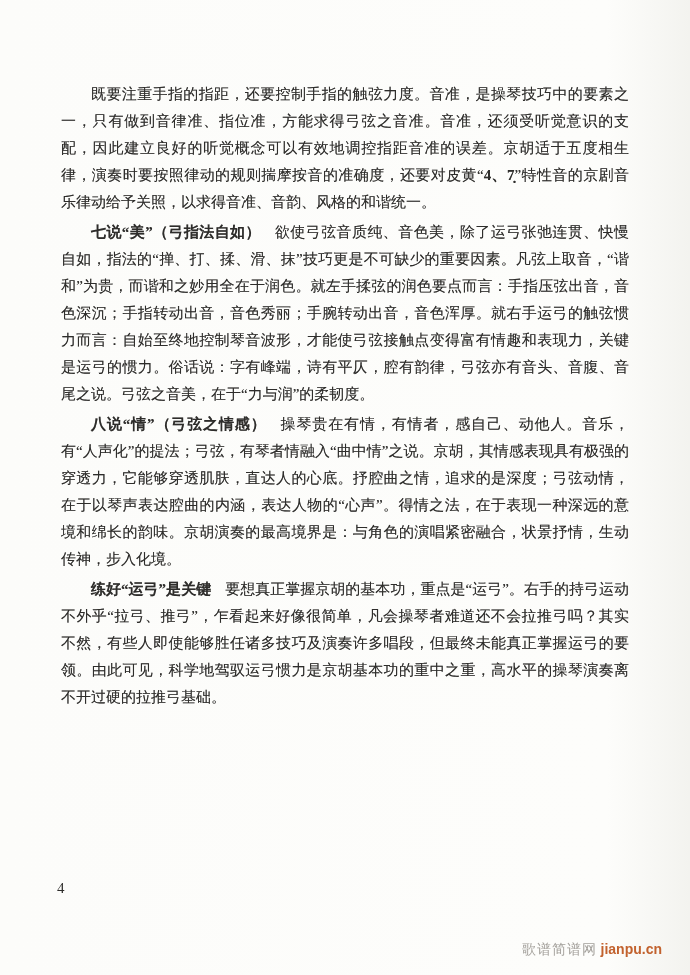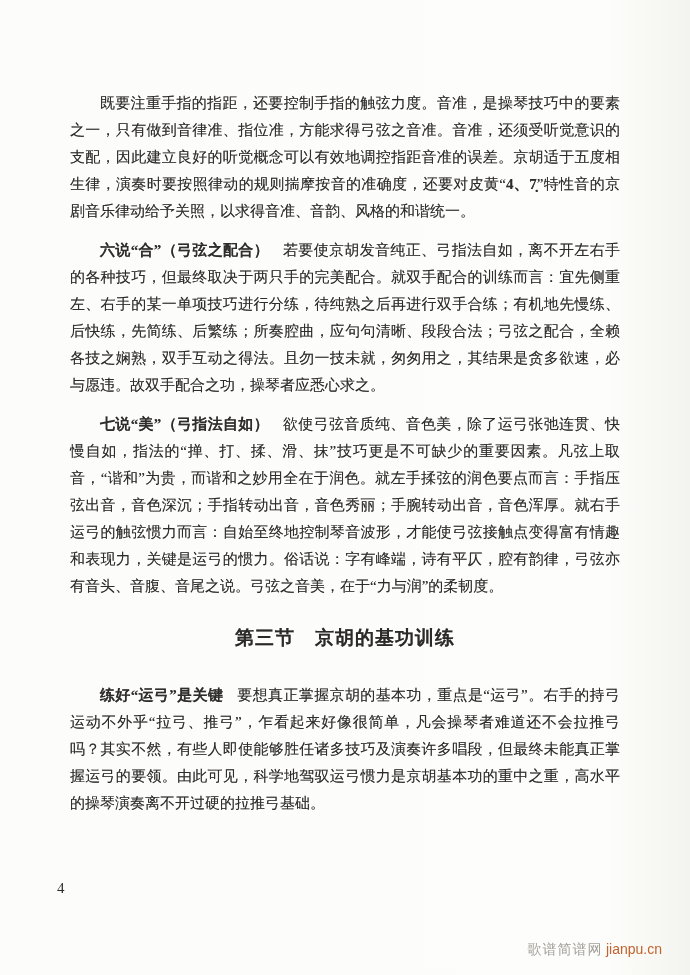--- a/index.html
+++ b/index.html
@@ -13,21 +13,21 @@
     position: relative;
     width: 690px; height: 975px;
     background: linear-gradient(90deg, #fcfcfa 0%, #fdfdfb 88%, #f3f3ef 100%);
     overflow: hidden;
   }
   .content {
     position: absolute;
     left: 58px; top: 78px; width: 574px;
   }
   .para {
-    margin: 12px;
+    margin: 3px;
     font-size: 15px;
     line-height: 27px;
     text-align: justify;
     text-justify: inter-ideograph;
     text-indent: 2em;
     color: #2e2d2b;
     text-shadow: 0 0 0.4px rgba(70,70,70,0.55);
   }
   .lead { font-weight: bold; padding-right: 14px; }
   .bold-notes { font-weight: bold; }
@@ -49,38 +49,37 @@
     color: #2e2d2b;
   }
   .watermark {
     position: absolute;
     right: 28px; top: 941px;
     font-size: 14px;
     white-space: nowrap;
   }
   .wm-site { color: #a3a09b; letter-spacing: 1px; }
   .wm-url {
-    font-weight: normal;
+    font-weight: bold;
     font-family: "Liberation Sans", sans-serif;
   }
 </style>
 </head>
 <body>
 
 <div class="page">
   <div class="content">
 
     <p class="para"><span>既要注重手指的指距，还要控制手指的触弦力度。音准，是操琴技巧中的要素之一，只有做到音律准、指位准，方能求得弓弦之音准。音准，还须受听觉意识的支配，因此建立良好的听觉概念可以有效地调控指距音准的误差。京胡适于五度相生律，演奏时要按照律动的规则揣摩按音的准确度，还要对皮黄“</span><span class="bold-notes">4、7̣</span><span>”特性音的京剧音乐律动给予关照，以求得音准、音韵、风格的和谐统一。</span></p>
 
-    <p class="para"><span class="lead">六说“合”（弓弦之配合）</span><span>若要使京胡发音纯正、弓指法自如，离不开左右手的各种技巧，但最终取决于两只手的完美配合。就双手配合的训练而言：宜先侧重左、右手的某一单项技巧进行分练，待纯熟之后再进行双手合练；有机地先慢练、后快练，先简练、后繁练；所奏腔曲，应句句清晰、段段合法；弓弦之配合，全赖各技之娴熟，双手互动之得法。且勿一技未就，匆匆用之，其结果是贪多欲速，必与愿违。故双手配合之功，操琴者应悉心求之。</span></p>
 
     <p class="para"><span class="lead">七说“美”（弓指法自如）</span><span>欲使弓弦音质纯、音色美，除了运弓张弛连贯、快慢自如，指法的“掸、打、揉、滑、抹”技巧更是不可缺少的重要因素。凡弦上取音，“谐和”为贵，而谐和之妙用全在于润色。就左手揉弦的润色要点而言：手指压弦出音，音色深沉；手指转动出音，音色秀丽；手腕转动出音，音色浑厚。就右手运弓的触弦惯力而言：自始至终地控制琴音波形，才能使弓弦接触点变得富有情趣和表现力，关键是运弓的惯力。俗话说：字有峰端，诗有平仄，腔有韵律，弓弦亦有音头、音腹、音尾之说。弓弦之音美，在于“力与润”的柔韧度。</span></p>
 
+    <p class="para"><span class="lead">八说“情”（弓弦之情感）</span><span>操琴贵在有情，有情者，感自己、动他人。音乐，有“人声化”的提法；弓弦，有琴者情融入“曲中情”之说。京胡，其情感表现具有极强的穿透力，它能够穿透肌肤，直达人的心底。抒腔曲之情，追求的是深度；弓弦动情，在于以琴声表达腔曲的内涵，表达人物的“心声”。得情之法，在于表现一种深远的意境和绵长的韵味。京胡演奏的最高境界是：与角色的演唱紧密融合，状景抒情，生动传神，步入化境。</span></p>
 
-    <h2 class="heading">第三节　京胡的基功训练</h2>
 
 
     <p class="para"><span class="lead">练好“运弓”是关键</span><span>要想真正掌握京胡的基本功，重点是“运弓”。右手的持弓运动不外乎“拉弓、推弓”，乍看起来好像很简单，凡会操琴者难道还不会拉推弓吗？其实不然，有些人即使能够胜任诸多技巧及演奏许多唱段，但最终未能真正掌握运弓的要领。由此可见，科学地驾驭运弓惯力是京胡基本功的重中之重，高水平的操琴演奏离不开过硬的拉推弓基础。</span></p>
 
   </div>
 
   <div class="page-number">4</div>
 
   <div class="watermark">
     <span class="wm-site" style="color: rgb(163, 160, 155); margin-left: 41px;">歌谱简谱网</span>

